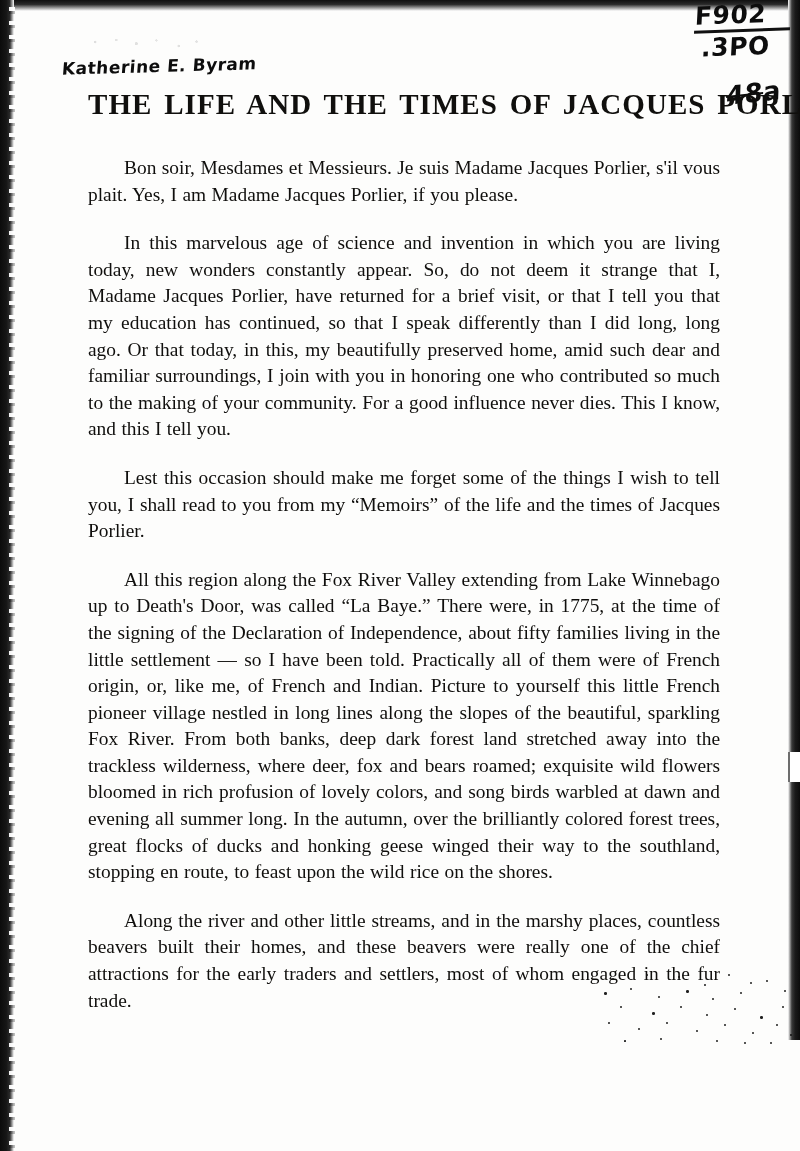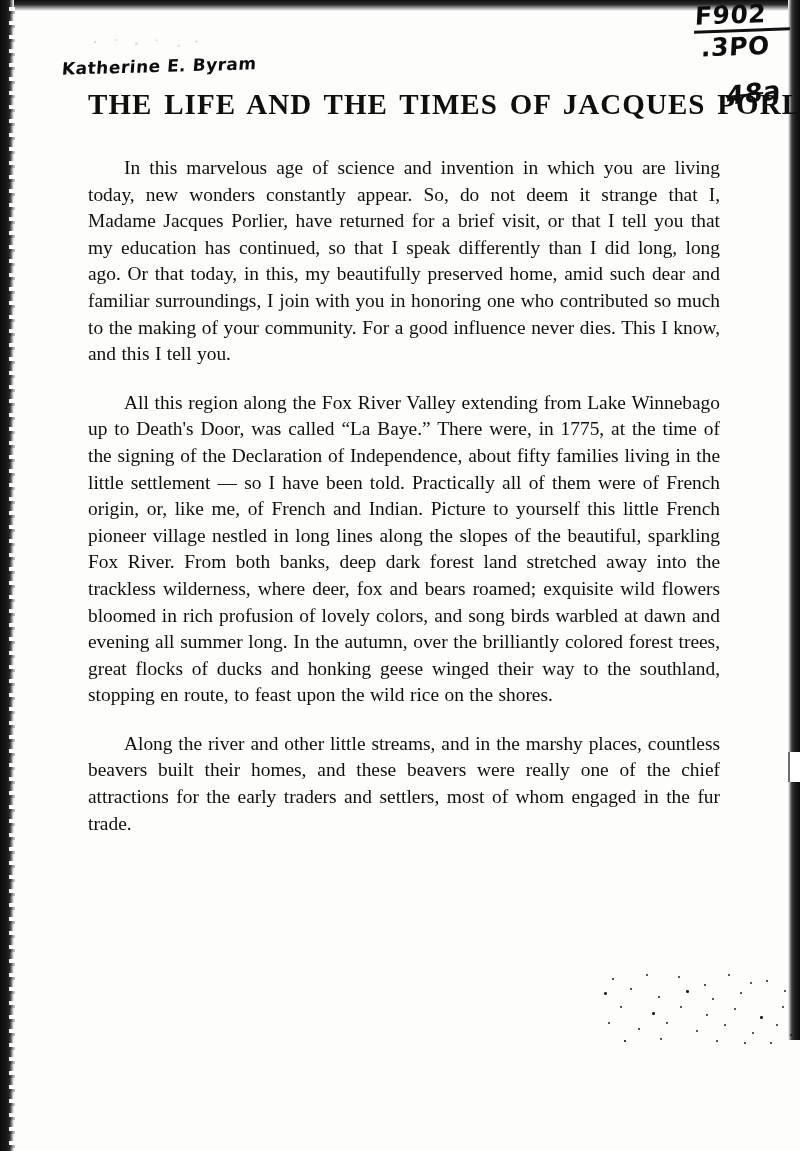--- a/index.html
+++ b/index.html
@@ -170,21 +170,23 @@
     <span class="sub">.3PO</span>
   </div>
 
   <div class="hand hand-folio">
     <span class="struck">48</span><span>a</span>
   </div>
 
   <div class="content">
     <h1 class="doc-title">THE LIFE AND THE TIMES OF JACQUES PORLIER</h1>
 
+    <p class="para">Bon soir, Mesdames et Messieurs. Je suis Madame Jacques Porlier, s'il vous plait. Yes, I am Madame Jacques Porlier, if you please.</p>
     <p class="para">In this marvelous age of science and invention in which you are living today, new wonders constantly appear. So, do not deem it strange that I, Madame Jacques Porlier, have returned for a brief visit, or that I tell you that my education has continued, so that I speak differently than I did long, long ago. Or that today, in this, my beautifully preserved home, amid such dear and familiar surroundings, I join with you in honoring one who contributed so much to the making of your community. For a good influence never dies. This I know, and this I tell you.</p>
+    <p class="para">Lest this occasion should make me forget some of the things I wish to tell you, I shall read to you from my “Memoirs” of the life and the times of Jacques Porlier.</p>
     <p class="para">All this region along the Fox River Valley extending from Lake Winnebago up to Death's Door, was called “La Baye.” There were, in 1775, at the time of the signing of the Declaration of Independence, about fifty families living in the little settlement — so I have been told. Practically all of them were of French origin, or, like me, of French and Indian. Picture to yourself this little French pioneer village nestled in long lines along the slopes of the beautiful, sparkling Fox River. From both banks, deep dark forest land stretched away into the trackless wilderness, where deer, fox and bears roamed; exquisite wild flowers bloomed in rich profusion of lovely colors, and song birds warbled at dawn and evening all summer long. In the autumn, over the brilliantly colored forest trees, great flocks of ducks and honking geese winged their way to the southland, stopping en route, to feast upon the wild rice on the shores.</p>
     <p class="para">Along the river and other little streams, and in the marshy places, countless beavers built their homes, and these beavers were really one of the chief attractions for the early traders and settlers, most of whom engaged in the fur trade.</p>
   </div>
 
   <div class="speckles">
       <i style="left: 12px; top: 6px; width: 2px; height: 2px;"></i>
       <i style="left: 46px; top: 2px; width: 2.2px; height: 2.2px;"></i>
       <i style="left: 78px; top: 4px; width: 2.4px; height: 2.4px;"></i>
       <i style="left: 104px; top: 12px; width: 1.8px; height: 1.8px;"></i>
       <i style="left: 128px; top: 2px; width: 2px; height: 2px;"></i>

